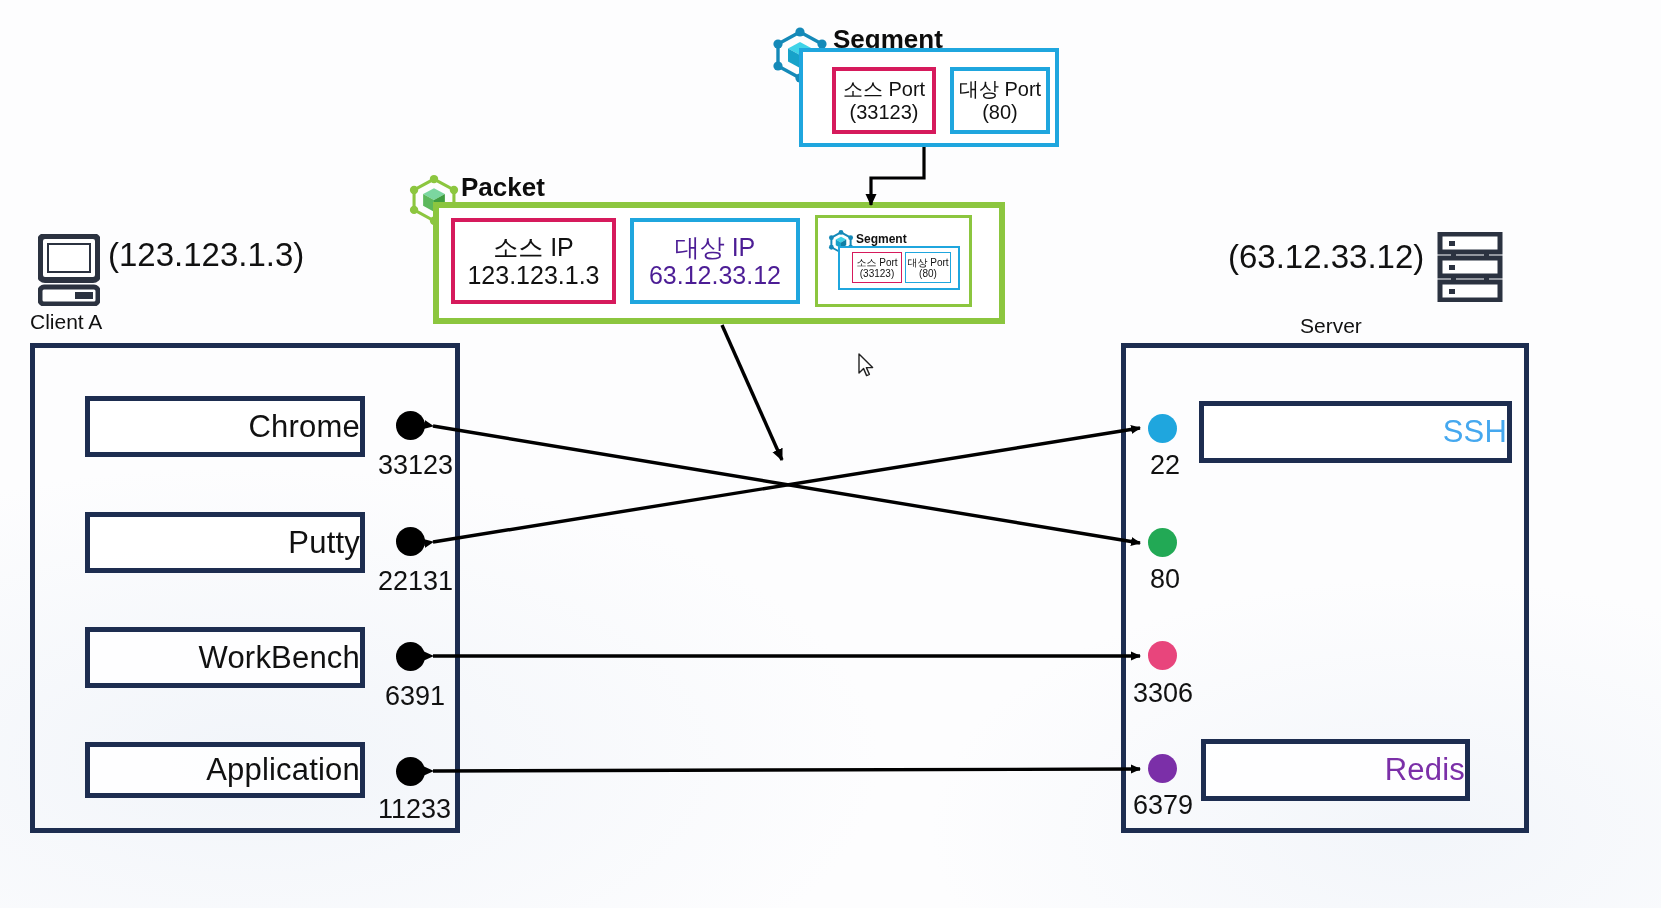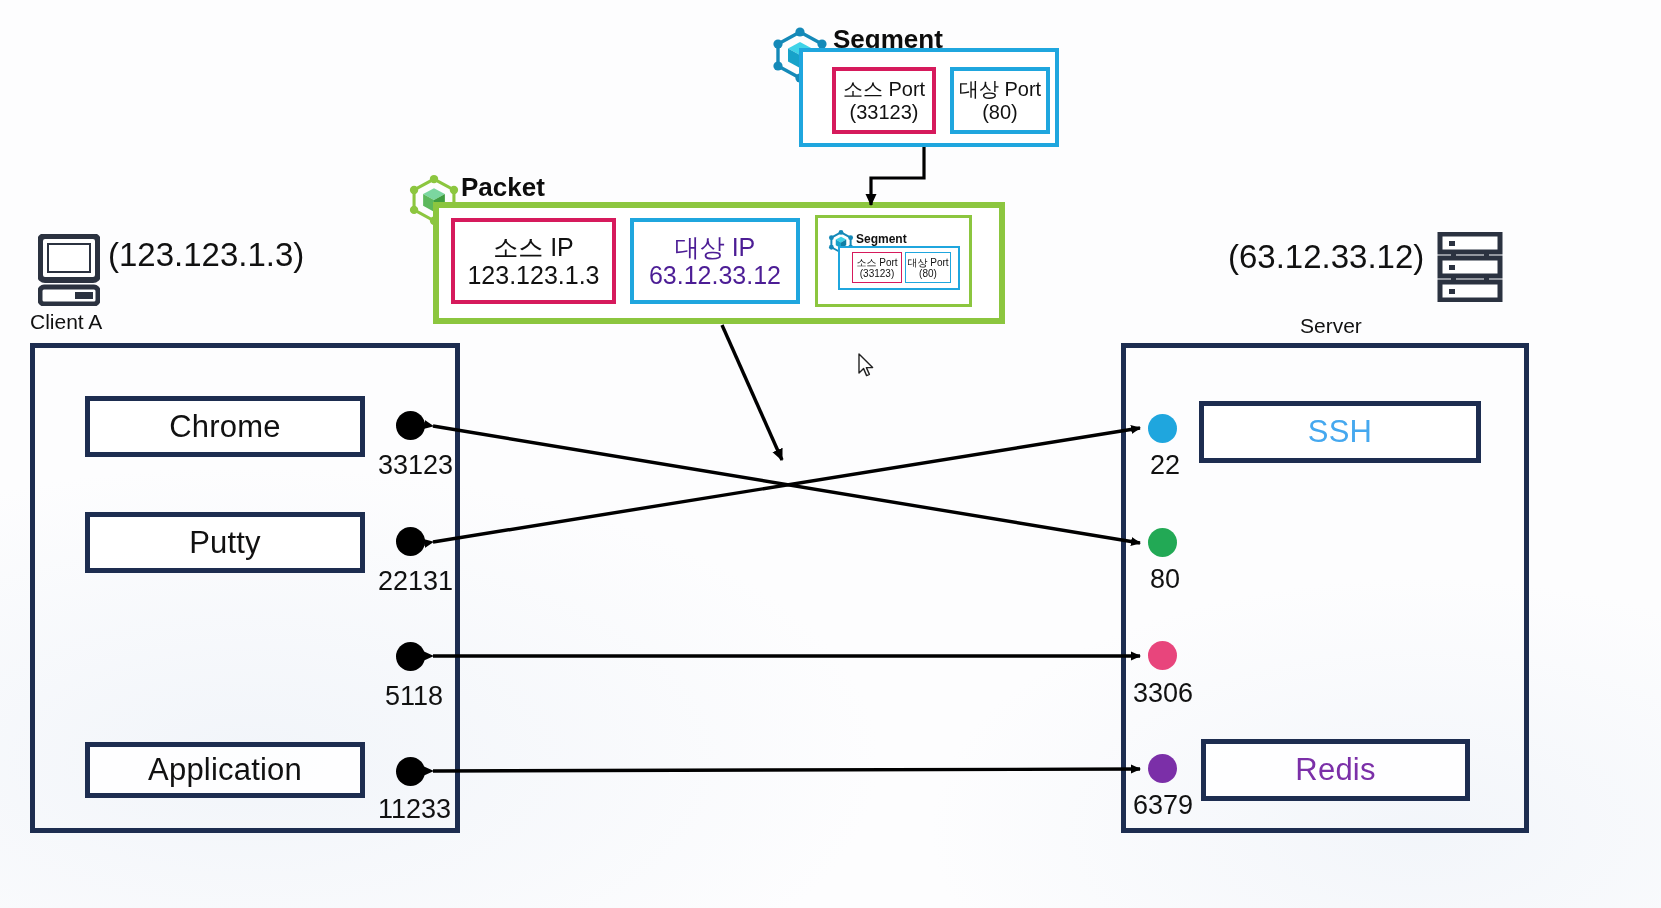--- a/index.html
+++ b/index.html
@@ -16,21 +16,21 @@
       radial-gradient(ellipse 700px 360px at 1420px 830px, rgba(232,238,246,.5) 0%, rgba(255,255,255,0) 70%),
       #fdfdfe;
   }
   .abs{position:absolute;}
 
   
   .appbox{
     position:absolute;
     border:5px solid #1d2d50;
     background:rgba(255,255,255,.85);
-    display:flex;align-items:center;justify-content:center;
+    display:flex;align-items:center;justify-content:flex-end;
     box-sizing:border-box;
     font-size:31px;color:#111;
     letter-spacing:.2px;
   }
   .panel{
     position:absolute;
     border:5px solid #1d2d50;
     background:transparent;
     box-sizing:border-box;
   }
@@ -217,34 +217,37 @@
   </div>
   <div class="dot" style="left:396px;top:411px;width:29px;height:29px;background:#000;"></div>
   <div class="portlabel" style="left:378px;top:450px;">33123</div>
 
   <div class="appbox" style="left:85px;top:512px;width:280px;height:61px;">
     <span>Putty</span>
   </div>
   <div class="dot" style="left:396px;top:527px;width:29px;height:29px;background:#000;"></div>
   <div class="portlabel" style="left:378px;top:566px;">22131</div>
 
+  <div class="appbox" style="left:85px;top:627px;width:280px;height:61px;">
+    <span>WorkBench</span>
+  </div>
   <div class="dot" style="left:396px;top:642px;width:29px;height:29px;background:#000;"></div>
-  <div class="portlabel" style="left:385px;top:681px;">5118</div>
+  <div class="portlabel" style="left:385px;top:681px;">6391</div>
 
   <div class="appbox" style="left:85px;top:742px;width:280px;height:56px;">
     <span>Application</span>
   </div>
   <div class="dot" style="left:396px;top:757px;width:29px;height:29px;background:#000;"></div>
   <div class="portlabel" style="left:378px;top:794px;">11233</div>
 
   <div class="panel" style="left:1121px;top:343px;width:408px;height:490px;"></div>
 
   <div class="dot" style="left:1148px;top:414px;width:29px;height:29px;background:#1fa6de;"></div>
   <div class="portlabel" style="left:1150px;top:450px;">22</div>
-  <div class="appbox" style="left:1199px;top:401px;width:282px;height:62px;color:#45a8ef;">
+  <div class="appbox" style="left:1199px;top:401px;width:313px;height:62px;color:#45a8ef;">
     <span>SSH</span>
   </div>
 
   <div class="dot" style="left:1148px;top:528px;width:29px;height:29px;background:#22a955;"></div>
   <div class="portlabel" style="left:1150px;top:564px;">80</div>
 
   <div class="dot" style="left:1148px;top:641px;width:29px;height:29px;background:#e8457c;"></div>
   <div class="portlabel" style="left:1133px;top:678px;">3306</div>
 
   <div class="dot" style="left:1148px;top:754px;width:29px;height:29px;background:#7b2fa8;"></div>

